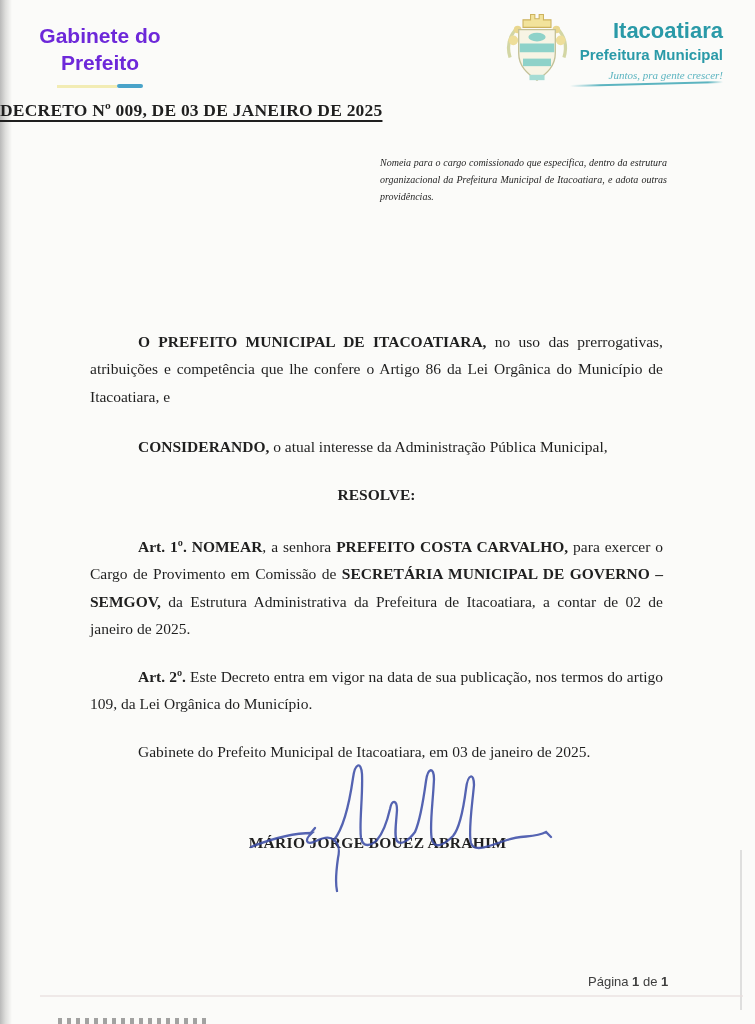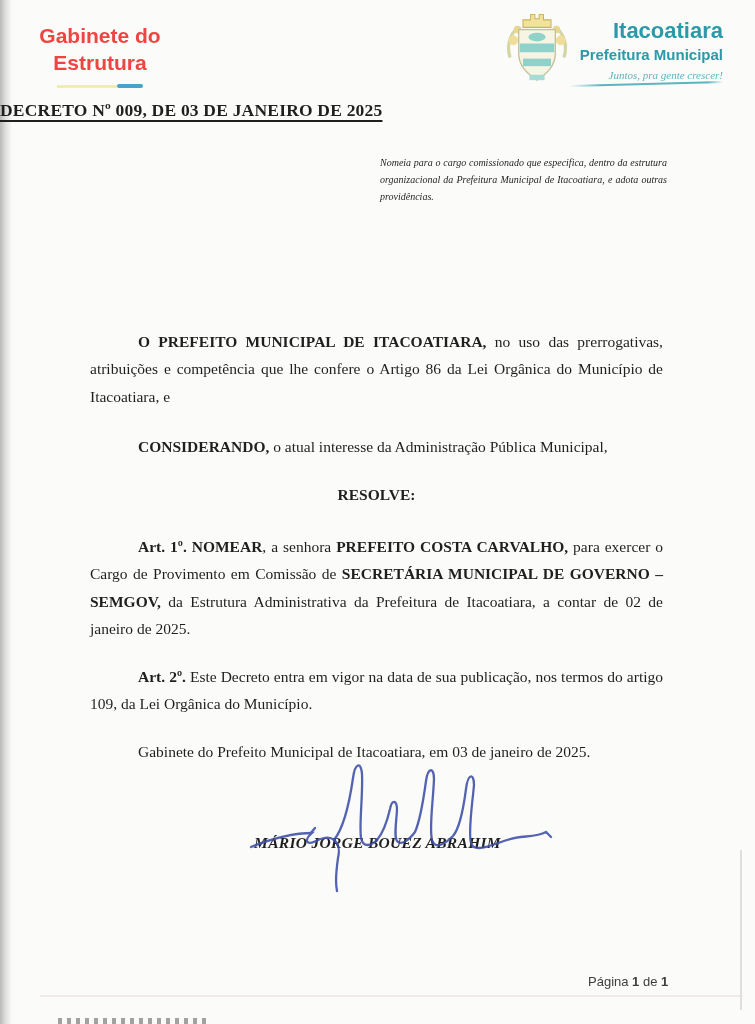--- a/index.html
+++ b/index.html
@@ -9,21 +9,21 @@
   }
   
   .scan-left{position:absolute;left:0;top:0;width:12px;height:100%;
     background:linear-gradient(to right,#a9a9a9 0%,#d6d6d4 45%,rgba(255,255,255,0) 100%);opacity:.8;}
   .scan-right{position:absolute;right:13px;top:850px;width:2px;height:160px;background:#cfcfcf;opacity:.65;}
   .footer-rule{position:absolute;left:40px;right:12px;top:995px;height:2px;background:#e7dedc;opacity:.6;}
   .bottom-smudge{position:absolute;left:58px;top:1018px;width:150px;height:6px;opacity:.55;filter:blur(.6px);
     background:repeating-linear-gradient(90deg,#5a5a5a 0 4px,rgba(0,0,0,0) 4px 9px);}
   
   .office{position:absolute;top:22px;left:26px;width:148px;text-align:center;}
-  .office .nm{font-family:"Liberation Sans", sans-serif;font-weight:bold;font-size:21px;line-height:1.3;color:#ef4444;}
+  .office .nm{font-family:"Liberation Sans", sans-serif;font-weight:bold;font-size:21px;line-height:1.3;color:#6d28d9;}
   .office-underline{margin:7px auto 0;width:86px;height:4px;display:flex;}
   .office-underline .yel{flex:1;background:#f2ecb4;height:3px;margin-top:1px;}
   .office-underline .blu{width:26px;background:#49a3c9;height:4px;border-radius:2px;}
   
   .logo{position:absolute;top:8px;right:32px;display:flex;align-items:flex-start;}
   .logo .crest{width:78px;height:84px;}
   .logo-text{margin-left:4px;margin-top:12px;text-align:right;}
   .logo-text .city{font-family:"Liberation Sans", sans-serif;font-weight:bold;font-size:22px;color:#2a9aa8;line-height:1;}
   .logo-text .sub{font-family:"Liberation Sans", sans-serif;font-weight:bold;font-size:15px;color:#2a9aa8;margin-top:4px;}
   .logo-text .slogan{font-style:italic;font-size:11px;color:#5cb4c0;margin-top:6px;margin-left:-14px;white-space:nowrap;}
@@ -37,37 +37,37 @@
   .para.indent{text-indent:48px;}
   .p1{top:312px;}
   .p2{top:417px;}
   .resolve{top:465px;text-align:center;font-weight:bold;text-indent:0;}
   .p3{top:517px;}
   .p4{top:647px;}
   .closing{top:722px;text-align:left;}
   b{font-weight:bold;}
   
   .sig-ink{position:absolute;left:248px;top:748px;width:306px;height:152px;z-index:3;}
-  .sig-name{position:absolute;top:834px;left:0;right:0;text-align:center;font-weight:bold;font-style:italic;
+  .sig-name{position:absolute;top:834px;left:0;right:0;text-align:center;font-weight:bold;
     font-size:15.5px;letter-spacing:.3px;z-index:2;}
   .sig-role{position:absolute;top:857px;left:0;right:0;text-align:center;font-style:italic;font-size:15px;z-index:2;}
   
   .page-num{position:absolute;top:974px;left:588px;font-family:"Liberation Sans", sans-serif;font-size:13px;color:#3e3e3e;}
 </style>
 </head>
 <body>
 
 <div class="paper">
 
   <div class="scan-left"></div>
   <div class="scan-right"></div>
 
   <div class="office">
     <div class="nm">Gabinete do</div>
-    <div class="nm">Estrutura</div>
+    <div class="nm">Prefeito</div>
     <div class="office-underline">
       <div class="yel"></div>
       <div class="blu"></div>
     </div>
   </div>
 
   <div class="logo">
     <svg class="crest" viewBox="0 0 62 78" xmlns="http://www.w3.org/2000/svg">
       <path d="M6 46 q-5 -16 7 -28" stroke="#d3d6a4" stroke-width="3" fill="none"></path>
       <path d="M56 46 q5 -16 -7 -28" stroke="#d3d6a4" stroke-width="3" fill="none"></path>

